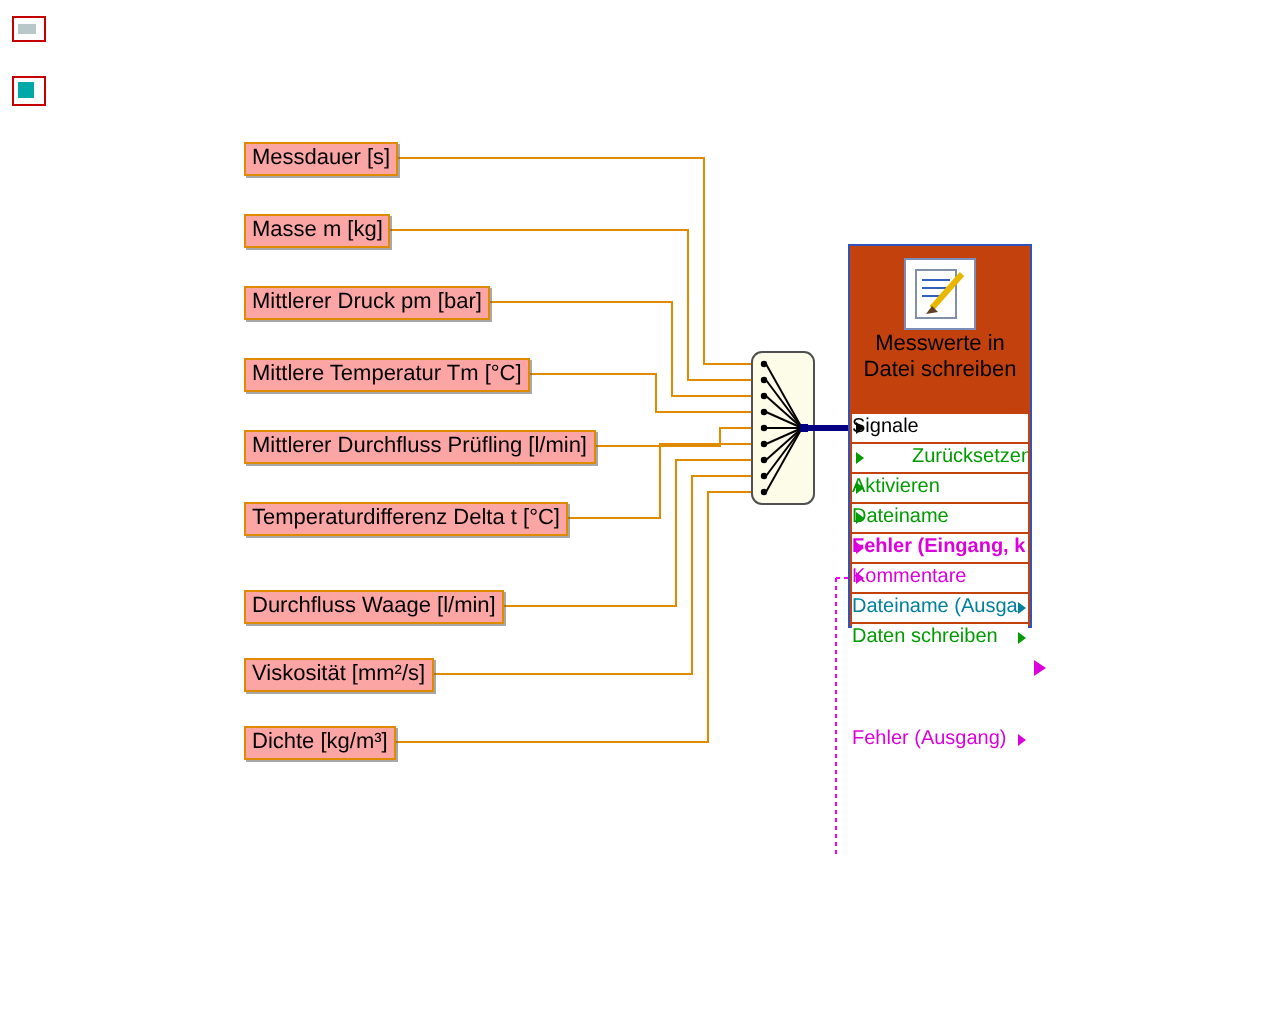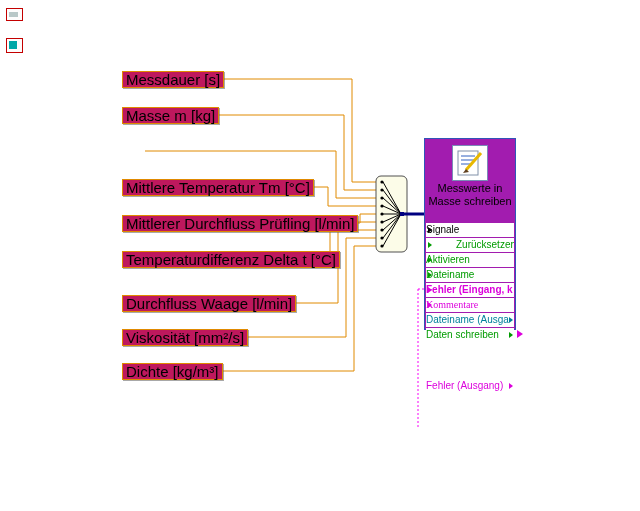--- a/index.html
+++ b/index.html
@@ -1,34 +1,34 @@
 <!DOCTYPE html>
 <html><head>
 <meta charset="utf-8">
 <style>
   html,body{margin:0;padding:0;background:#fff;}
   .stage{position:relative;width:640px;height:511px;background:#ffffff;
          font-family:"Liberation Sans",sans-serif;overflow:hidden;}
   .wires{position:absolute;left:0;top:0;z-index:1;}
 
   
-  .io-label{position:absolute;z-index:2;background:#be185d;border:1px solid #E08A00;
-            box-shadow:1px 1px 0 rgba(96,96,96,.55);color:#000;font-size:15px;
+  .io-label{position:absolute;z-index:2;background:#fca5a5;border:1px solid #E08A00;
+            box-shadow:1px 1px 0 rgba(96,96,96,.55);color:#000;font-size:11px;
             line-height:13px;padding:1px 3px;white-space:nowrap;}
 
   
   .mini{position:absolute;z-index:2;border:1px solid #C40000;background:#FDFDFD;}
   .mini-1{left:6px;top:8px;width:15px;height:11px;}
   .mini-2{left:6px;top:38px;width:15px;height:13px;}
   .mini-1 .g1{position:absolute;left:2px;top:3px;width:9px;height:5px;background:#B8C8C8;}
   .mini-2 .g2{position:absolute;left:2px;top:2px;width:8px;height:8px;background:#00A8A8;}
 
   
-  .vi{position:absolute;left:424px;top:138px;width:92px;height:192px;box-sizing:border-box;
-      background:#a21caf;border:1px solid #3055B8;z-index:2;}
+  .vi{position:absolute;left:424px;top:122px;width:92px;height:192px;box-sizing:border-box;
+      background:#c2410c;border:1px solid #3055B8;z-index:2;}
   .vi-icon{width:36px;height:36px;margin:6px auto 0;background:#fff;
            border:1px solid #7A8CB8;box-sizing:border-box;}
   .vi-title{margin-top:1px;text-align:center;font-size:11px;line-height:13px;color:#000;}
   .vi-rows{position:absolute;left:1px;right:1px;top:84px;}
   .vi-row{position:relative;height:14px;margin-bottom:1px;background:#fff;font-size:10px;
           line-height:14px;text-align:left;white-space:nowrap;overflow:hidden;color:#000;}
   .tri{position:absolute;top:4px;width:0;height:0;border-top:3px solid transparent;
        border-bottom:3px solid transparent;border-left:4px solid currentColor;}
   .tri-l{left:2px;}
   .tri-r{right:1px;}
@@ -91,48 +91,49 @@
 
   <div class="mini mini-1">
       <span class="g1"></span>
     </div>
   <div class="mini mini-2">
       <span class="g2"></span>
     </div>
 
   <div class="io-label" style="left:122px;top:71px">Messdauer [s]</div>
   <div class="io-label" style="left:122px;top:107px">Masse m [kg]</div>
+  <div class="io-label" style="left:122px;top:143px">Mittlerer Druck pm [bar]</div>
   <div class="io-label" style="left:122px;top:215px">Mittlerer Durchfluss Prüfling [l/min]</div>
   <div class="io-label" style="left:122px;top:179px">Mittlere Temperatur Tm [°C]</div>
   <div class="io-label" style="left:122px;top:295px">Durchfluss Waage [l/min]</div>
   <div class="io-label" style="left:122px;top:251px">Temperaturdifferenz Delta t [°C]</div>
   <div class="io-label" style="left:122px;top:329px">Viskosität [mm²/s]</div>
   <div class="io-label" style="left:122px;top:363px">Dichte [kg/m³]</div>
 
   <div class="vi">
     <div class="vi-icon">
       <svg width="34" height="34" viewBox="0 0 34 34">
         <rect x="5" y="5" width="20" height="24" fill="#FFFFFF" stroke="#8090A8"></rect>
         <line x1="8" y1="10" x2="22" y2="10" stroke="#3060C0"></line>
         <line x1="8" y1="14" x2="22" y2="14" stroke="#3060C0"></line>
         <line x1="8" y1="18" x2="18" y2="18" stroke="#3060C0"></line>
         <line x1="28" y1="7" x2="13" y2="24" stroke="#E8B800" stroke-width="3"></line>
         <polygon points="10,27 13,23 16,26" fill="#604020"></polygon>
       </svg>
     </div>
     <div class="vi-title">
       <div>Messwerte in</div>
-      <div>Masse schreiben</div>
+      <div>Datei schreiben</div>
     </div>
     <div class="vi-rows">
       <div class="vi-row" style="color: rgb(0, 0, 0);"><i class="tri tri-l"></i><span>Signale</span></div>
       <div class="vi-row" style="color: rgb(0, 155, 0); padding-left: 30px;"><i class="tri tri-l"></i><span>Zurücksetzen</span></div>
       <div class="vi-row" style="color: rgb(0, 155, 0);"><i class="tri tri-l"></i><span>Aktivieren</span></div>
       <div class="vi-row" style="color: rgb(0, 155, 0);"><i class="tri tri-l"></i><span>Dateiname</span></div>
       <div class="vi-row" style="color: rgb(220, 0, 220); font-weight: bold;"><i class="tri tri-l"></i><span>Fehler (Eingang, k</span></div>
-      <div class="vi-row" style="color: rgb(220, 0, 220); font-family: Liberation Serif, serif;"><i class="tri tri-l"></i><span>Kommentare</span></div>
+      <div class="vi-row" style="color: rgb(220, 0, 220);"><i class="tri tri-l"></i><span>Kommentare</span></div>
       <div class="vi-row" style="color: rgb(0, 128, 155);"><i class="tri tri-r"></i><span>Dateiname (Ausga</span></div>
       <div class="vi-row" style="color: rgb(0, 155, 0);"><i class="tri tri-r"></i><span>Daten schreiben</span></div>
       <div class="vi-row" style="color: rgb(220, 0, 220); margin-top: 37px;"><i class="tri tri-r"></i><span>Fehler (Ausgang)</span></div>
     </div>
   </div>
 
 </div>
 
 </body></html>

